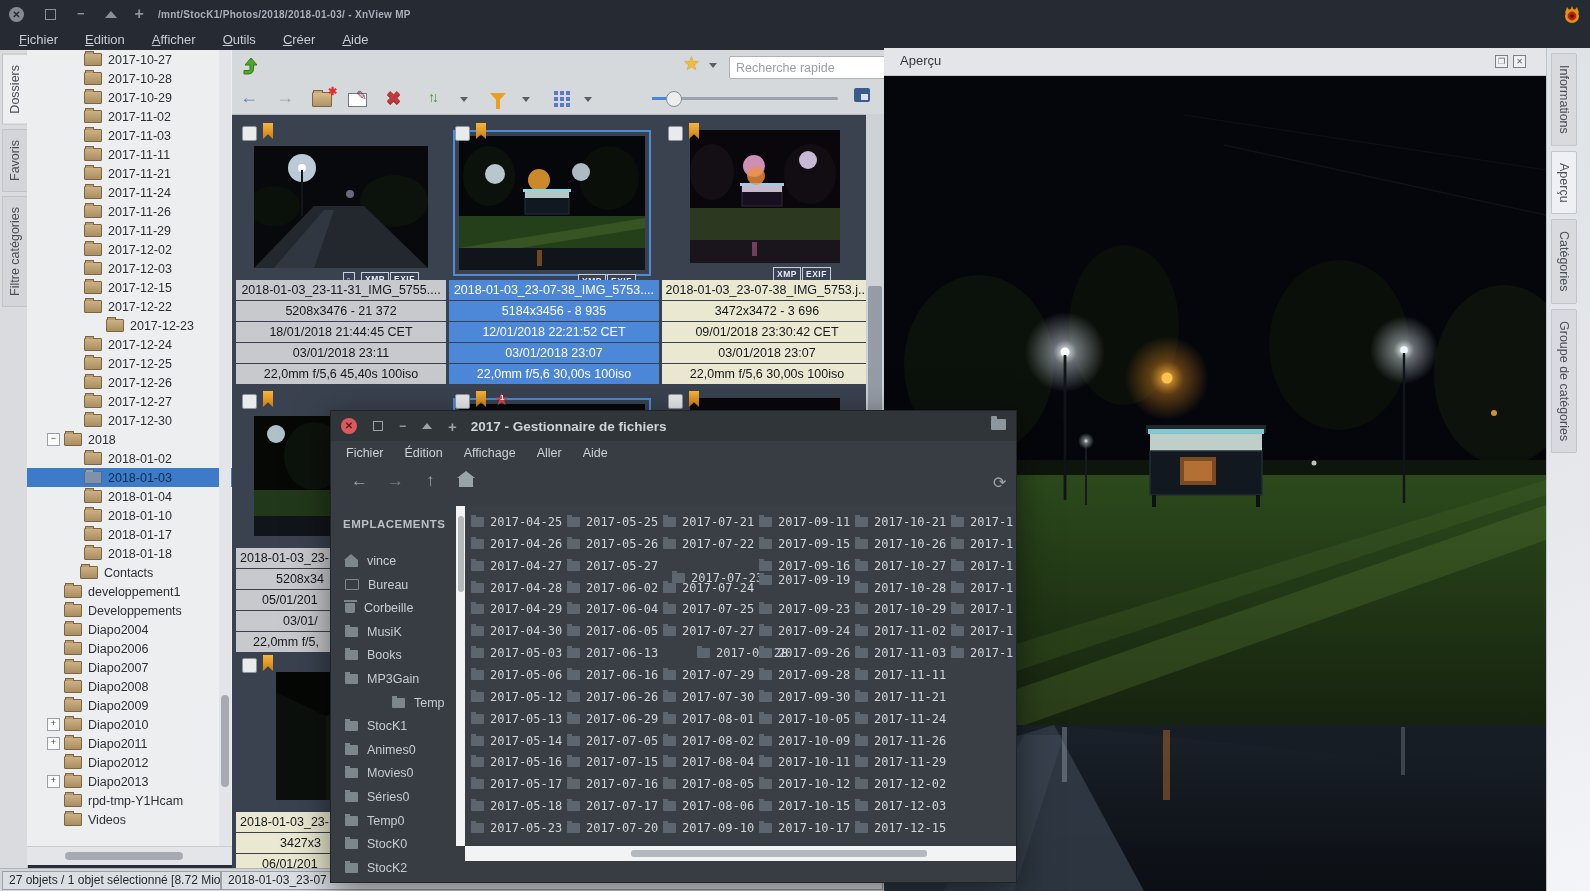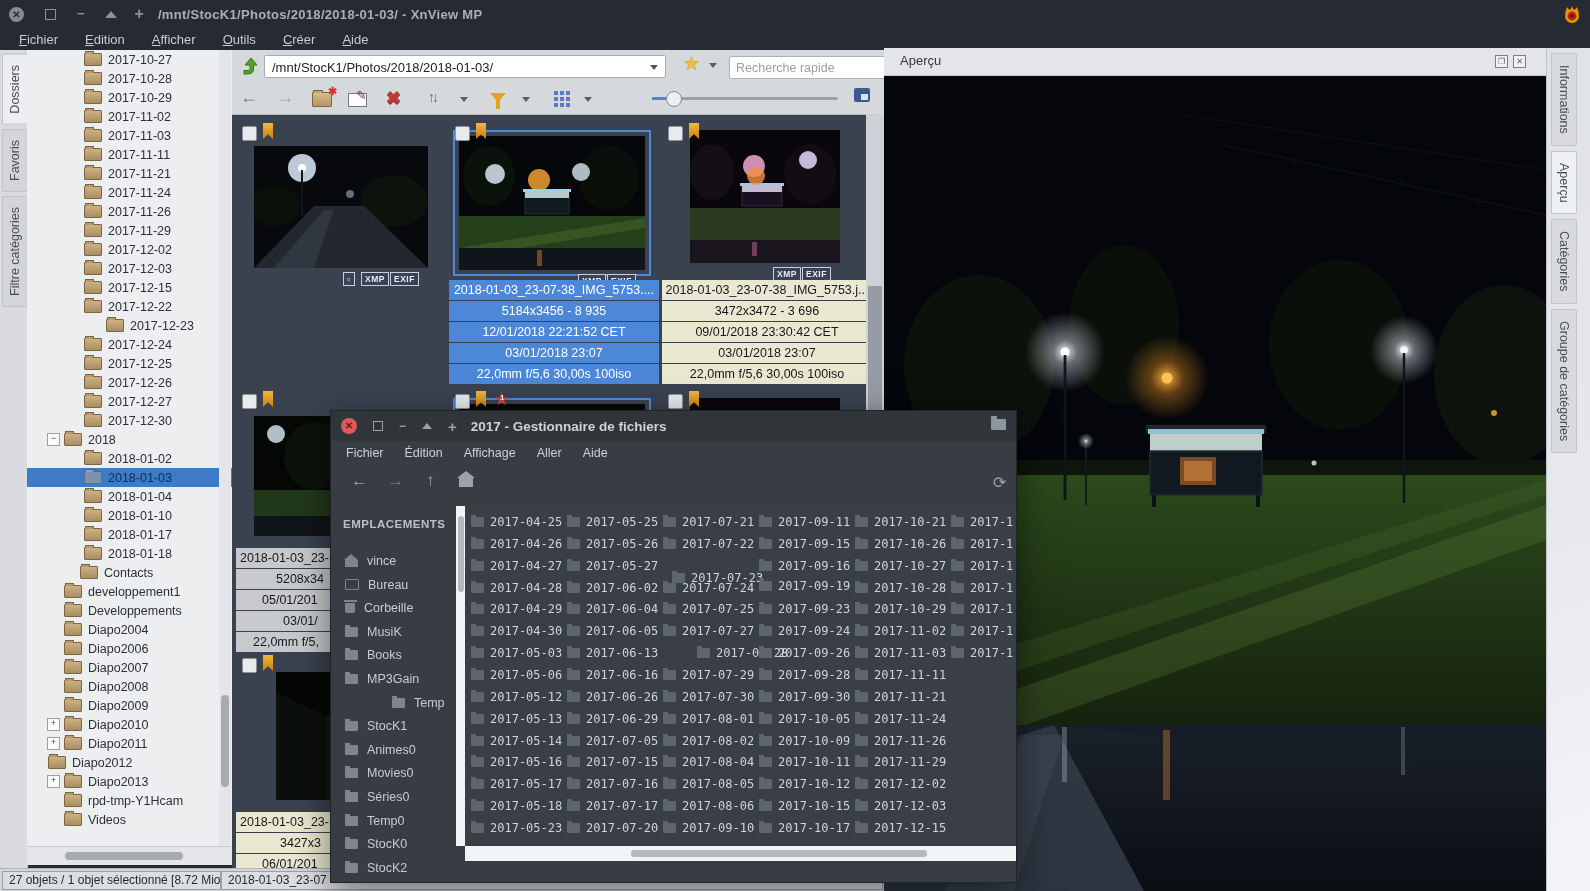--- a/index.html
+++ b/index.html
@@ -7,21 +7,21 @@
   .abs{position:absolute;}
 
   
   .xn-titlebar{left:0;top:0;width:1590px;height:28px;background:#262a33;border-bottom:1px solid #1d212a;display:flex;align-items:center;}
   .wbtn{display:inline-block;color:#8b919c;font-size:13px;line-height:28px;text-align:center;}
   .circle-x{width:15px;height:15px;border-radius:50%;background:#858b95;color:#262a33;font-size:10px;line-height:15px;font-weight:bold;margin-left:9px;}
   .restore-g{width:9px;height:9px;border:1.5px solid #8b919c;margin-left:21px;}
   .minimize-g{margin-left:21px;font-weight:bold;}
   .eject-g{width:0;height:0;border-left:6px solid transparent;border-right:6px solid transparent;border-bottom:7px solid #8b919c;margin-left:20px;}
   .plus-g{margin-left:18px;font-size:16px;font-weight:bold;}
-  .xn-title{color:#a9afba;font-size:13px;font-weight:bold;margin-left:14px;letter-spacing:.3px;}
+  .xn-title{color:#a9afba;font-size:10px;font-weight:bold;margin-left:14px;letter-spacing:.3px;}
   .xn-logo{position:absolute;right:8px;top:4px;width:20px;height:20px;}
 
   
   .xn-menubar{left:0;top:28px;width:1590px;height:22px;background:#262a33;display:flex;align-items:center;padding-left:10px;box-sizing:border-box;}
   .xn-menu-item{color:#c6ccd5;font-size:13px;padding:1px 9px;margin-right:9px;}
   .xn-menu-item::first-letter{text-decoration:underline;}
 
   
   .left-strip{left:0;top:50px;width:27px;height:841px;background:#d9dbdf;border-right:1px solid #bfc2c6;}
   .v-tab-l{writing-mode:vertical-rl;transform:rotate(180deg);color:#4a4f56;font-size:12.5px;padding:10px 5px;margin:4px 2px;background:#d3d5d9;border:1px solid #c0c3c7;border-radius:2px 0 0 2px;}
@@ -328,21 +328,21 @@
       <div class="tree-row" style="padding-left: 20px;">
         <div class="tbox">+</div>
         <div class="tfold"></div>
         <div>Diapo2010</div>
       </div>
       <div class="tree-row" style="padding-left: 20px;">
         <div class="tbox">+</div>
         <div class="tfold"></div>
         <div>Diapo2011</div>
       </div>
-      <div class="tree-row" style="padding-left: 4px;">
+      <div class="tree-row" style="padding-left: 20px;">
         <div style="width: 17px; flex: 0 0 auto;"></div>
         <div class="tfold"></div>
         <div>Diapo2012</div>
       </div>
       <div class="tree-row" style="padding-left: 20px;">
         <div class="tbox">+</div>
         <div class="tfold"></div>
         <div>Diapo2013</div>
       </div>
       <div class="tree-row" style="padding-left: 20px;">
@@ -361,24 +361,20 @@
     </div>
   <div class="abs tree-hscroll">
       <div class="tree-hthumb"></div>
     </div>
 
   <div class="abs center-pane">
     <div class="addr-row">
       <svg class="abs" style="left:9px;top:7px" width="20" height="20" viewBox="0 0 20 20">
         <path d="M10 1 L16 8 H12.5 V12 C12.5 15 10.5 17 7 17 H3 V13.5 H7 C8.5 13.5 9 13 9 11.5 V8 H4 Z" fill="#55a42c" stroke="#2f7a14" stroke-width="1"></path>
       </svg>
-      <div class="combo">
-        <span>/mnt/StocK1/Photos/2018/2018-01-03/</span>
-        <span class="combo-chev"></span>
-      </div>
       <span class="star">★</span>
       <span class="tb-chev" style="left:477px"></span>
       <input class="search-box" placeholder="Recherche rapide" style="">
     </div>
 
     <div class="btn-row">
       <span class="tbi" style="left:8px;color:#5b7fae;font-weight:bold">←</span>
       <span class="tbi" style="left:44px;color:#a0a5ab;font-weight:bold">→</span>
       <span class="xfold" style="left:80px;top:8px"></span>
       <span class="asterisk" style="left:96px;top:1px">✱</span>
@@ -421,20 +417,27 @@
               <ellipse cx="140" cy="55" rx="34" ry="26" fill="#0c130c"></ellipse>
               <ellipse cx="20" cy="60" rx="26" ry="20" fill="#0a100a"></ellipse>
               <polygon points="0,122 60,60 110,60 174,122" fill="#23282f"></polygon>
               <polygon points="20,122 70,64 80,64 60,122" fill="#39414c" opacity=".6"></polygon>
             </svg></div>
           <div class="checkbox"></div>
           <div class="bookmark"></div>
           <div class="badge" style="left: 154px; top: 150px;">EXIF</div>
           <div class="badge" style="left: 125px; top: 150px;">XMP</div>
           <div class="badge" style="left: 107px; top: 150px;">▫</div>
+          <div class="meta" style="top: 158px;">
+            <div class="mrow m-gray">2018-01-03_23-11-31_IMG_5755....</div>
+            <div class="mrow m-gray">5208x3476 - 21 372</div>
+            <div class="mrow m-gray">18/01/2018 21:44:45 CET</div>
+            <div class="mrow m-gray">03/01/2018 23:11</div>
+            <div class="mrow m-gray">22,0mm f/5,6 45,40s 100iso</div>
+          </div>
         </div>
         <div class="tile" style="left: 217px; top: 8px; height: 263px;">
           <div class="sel-frame" style="left: 4px; top: 8px; width: 194px; height: 142px;"></div>
           <div style="position: absolute; left: 10px; top: 14px;"><svg width="186" height="134" viewBox="0 0 186 134">
               <rect width="186" height="134" fill="#05070a"></rect>
               <ellipse cx="30" cy="40" rx="26" ry="30" fill="#0b110b"></ellipse>
               <ellipse cx="150" cy="42" rx="30" ry="32" fill="#0a0f0a"></ellipse>
               <circle cx="36" cy="38" r="10" fill="#d8e6f0" opacity=".85"></circle>
               <circle cx="122" cy="36" r="9" fill="#d8e6f0" opacity=".8"></circle>
               <circle cx="80" cy="44" r="11" fill="#f0a030" opacity=".85"></circle>
@@ -937,21 +940,21 @@
           <div>2017-09-11</div>
         </div>
         <div class="grid-item" style="left: 294px; top: 28.85px;">
           <div class="gi-folder"></div>
           <div>2017-09-15</div>
         </div>
         <div class="grid-item" style="left: 294px; top: 50.7px;">
           <div class="gi-folder"></div>
           <div>2017-09-16</div>
         </div>
-        <div class="grid-item" style="left: 294px; top: 71px;">
+        <div class="grid-item" style="left: 294px; top: 65px;">
           <div class="gi-folder"></div>
           <div>2017-09-19</div>
         </div>
         <div class="grid-item" style="left: 294px; top: 94.4px;">
           <div class="gi-folder"></div>
           <div>2017-09-23</div>
         </div>
         <div class="grid-item" style="left: 294px; top: 116.25px;">
           <div class="gi-folder"></div>
           <div>2017-09-24</div>

